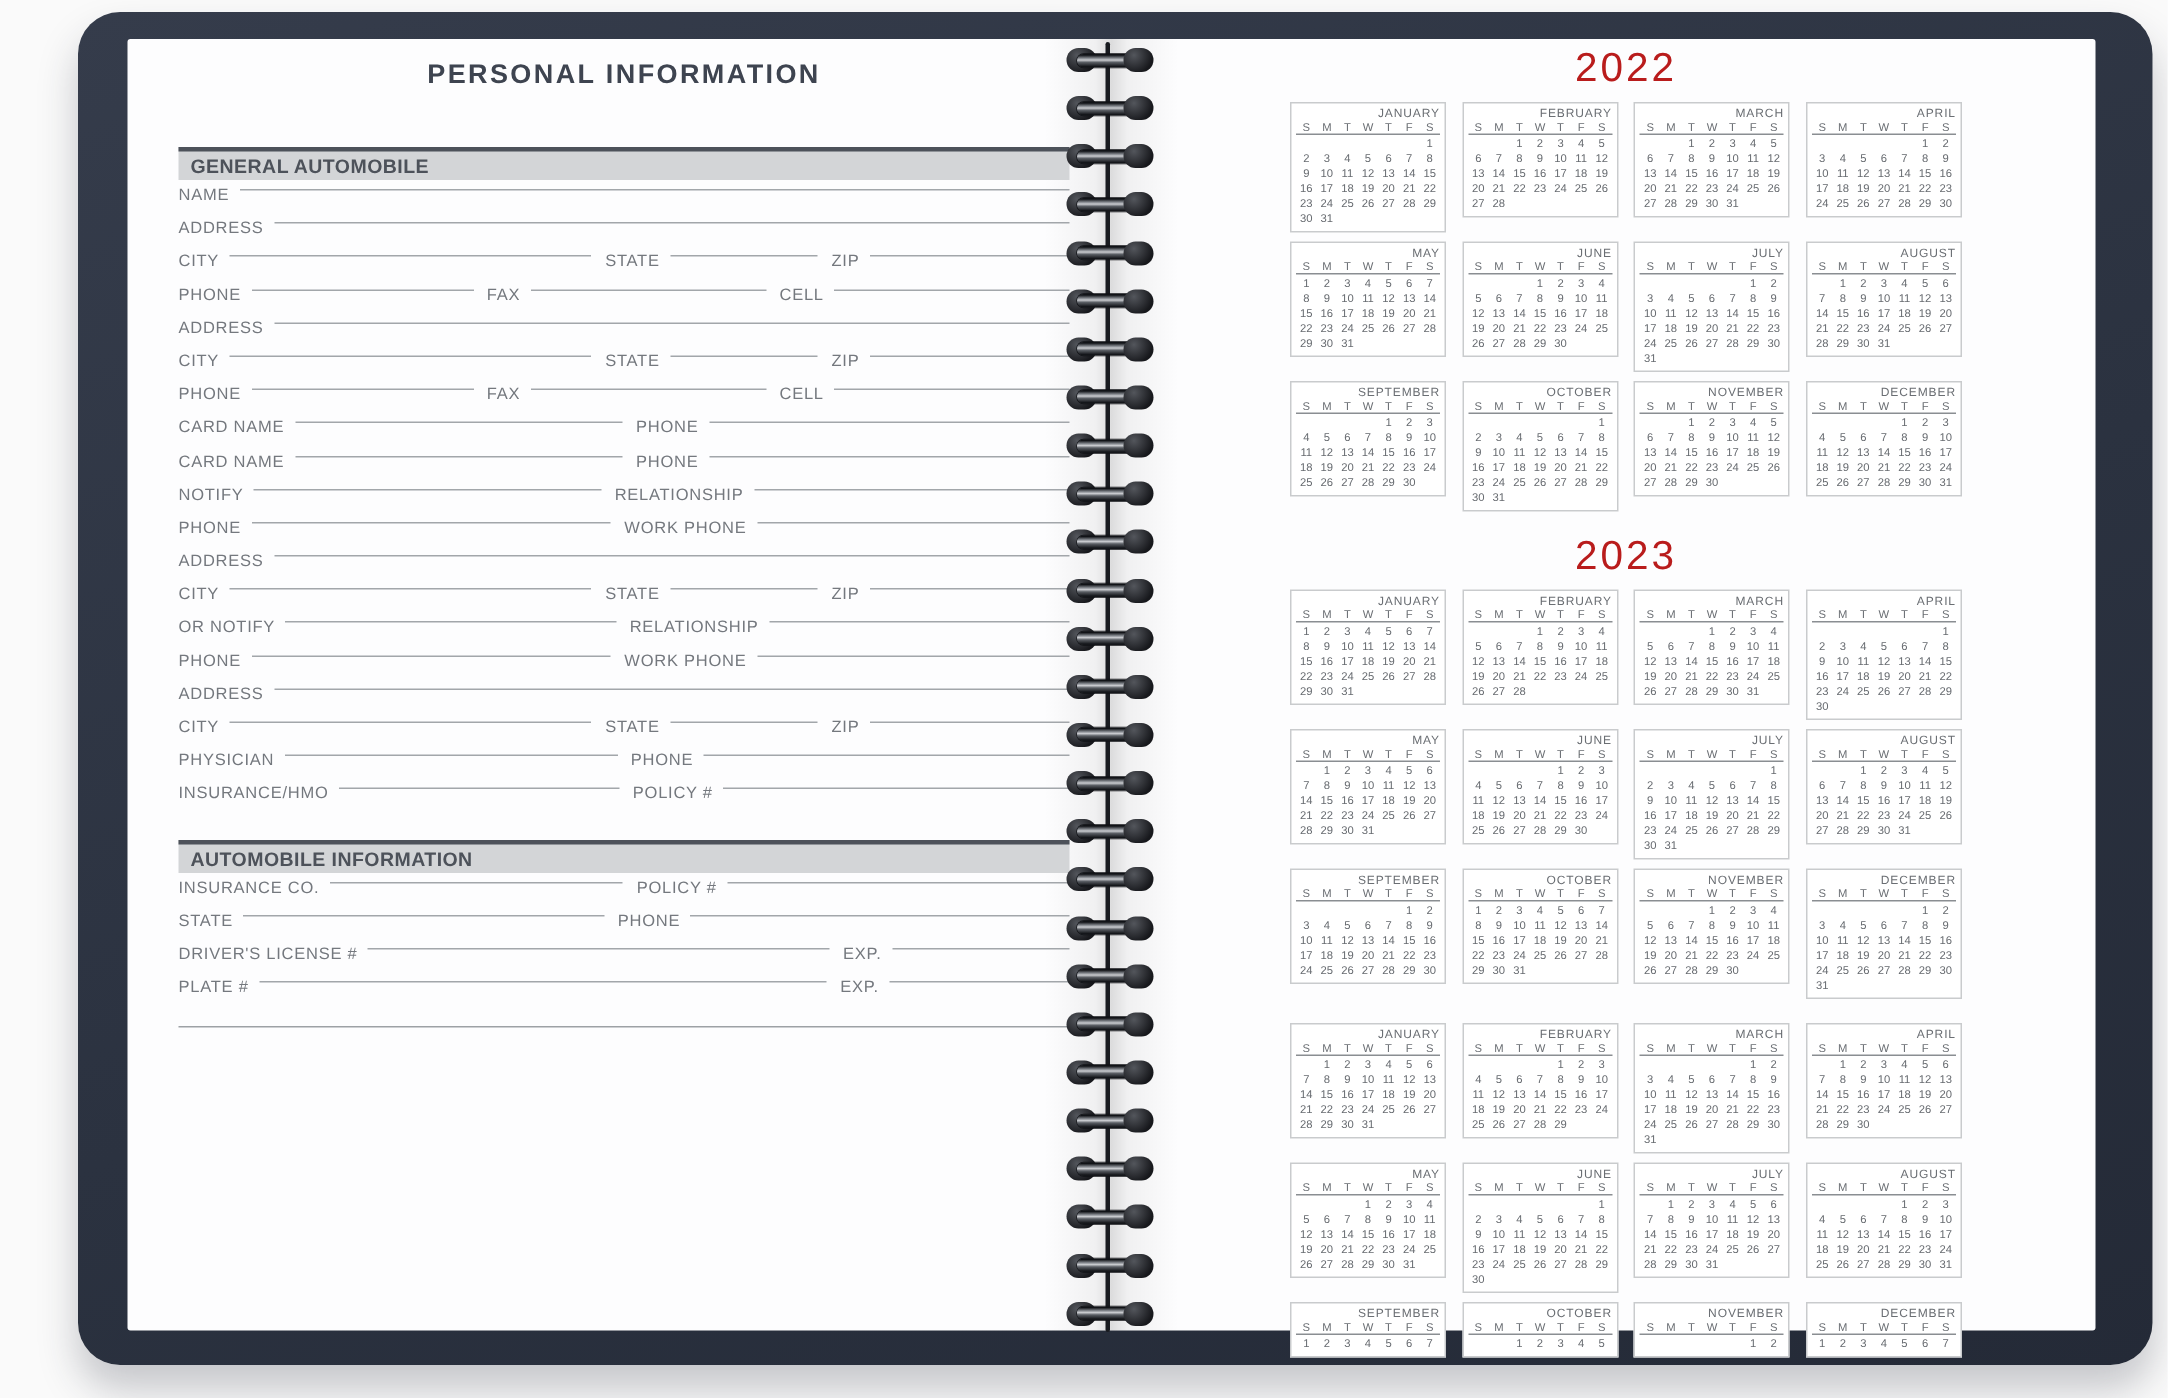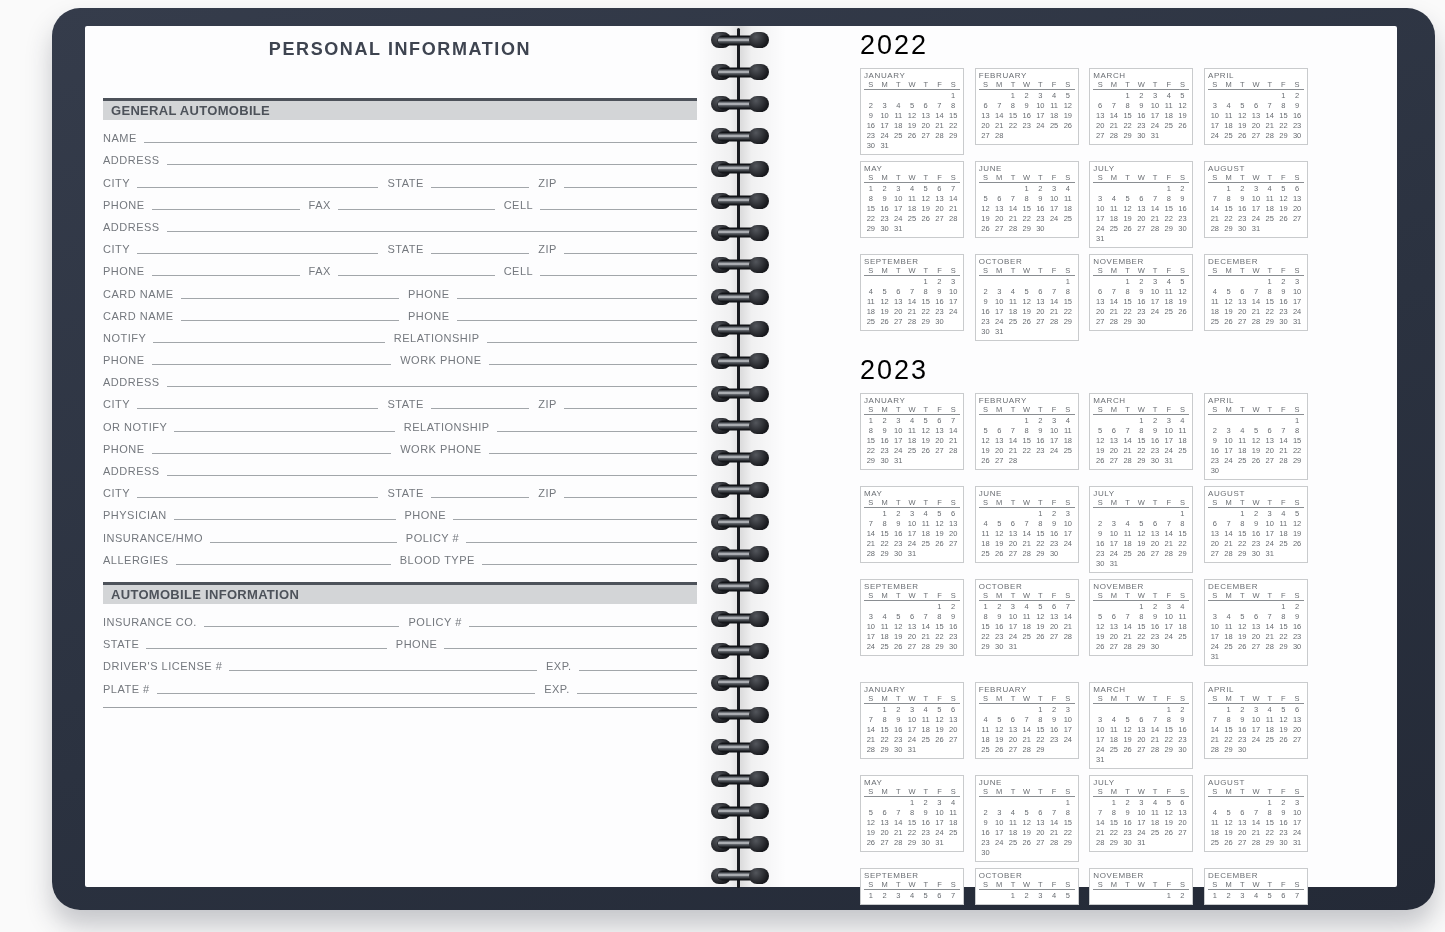--- a/index.html
+++ b/index.html
@@ -18,50 +18,50 @@
   .pages{
     position:absolute;left:85px;top:26px;width:1312px;height:861px;
     background:#fdfdfe;border-radius:2px;z-index:2;
   }
   .pages::before{ 
     content:"";position:absolute;left:calc(50% - 45px);top:0;width:90px;height:100%;
     background:linear-gradient(90deg,rgba(0,0,0,0) 0%,rgba(0,0,0,.05) 38%,rgba(0,0,0,.13) 50%,rgba(0,0,0,.05) 62%,rgba(0,0,0,0) 100%);
   }
 
   
-  .left-content{position:absolute;left:103px;top:38px;width:594px;z-index:3;}
+  .left-content{position:absolute;left:119px;top:38px;width:594px;z-index:3;}
   .page-title{
     font-size:18px;font-weight:bold;letter-spacing:1.6px;color:#3e4450;
     text-align:center;margin:0 0 38px;line-height:22px;
   }
   .section-bar{
     border-top:3px solid #4d525a;background:#d3d5d7;height:19px;
     display:flex;align-items:center;padding-left:8px;margin:13px 0 5px;
   }
   .section-title{font-size:13px;font-weight:bold;color:#4d525a;letter-spacing:.3px;line-height:1;}
-  .form-row{display:flex;align-items:flex-end;height:22.2px;padding-bottom:3px;box-sizing:border-box;}
+  .form-row{display:flex;align-items:flex-start;height:22.2px;padding-bottom:3px;box-sizing:border-box;}
   .field-label{font-size:11px;color:#74787e;letter-spacing:.5px;white-space:nowrap;line-height:1;}
   .field-label + .field-line{margin-left:7px;}
   .field-line + .field-label{margin-left:9px;}
   .field-line{border-bottom:1.2px solid #a2a6aa;height:1px;margin-bottom:1px;flex-grow:1;}
   .end-rule{border-bottom:1.5px solid #9da1a5;margin-top:9px;}
 
   
   .right-content{position:absolute;left:860px;top:32px;width:448px;z-index:3;}
   .year-block + .year-block{margin-top:16px;}
   .year-heading{
-    font-size:27px;color:#000000;text-align:left;letter-spacing:2px;
+    font-size:27px;color:#b91c1c;text-align:center;letter-spacing:2px;
     line-height:1;margin:0 0 9px;font-weight:normal;
   }
   .months-grid{
     display:grid;grid-template-columns:repeat(4,104px);
     justify-content:space-between;row-gap:6px;align-items:start;
   }
   .month{border:1px solid #c9cbcd;background:#fff;padding:2px 3px 3px;box-sizing:border-box;}
-  .month-name{font-size:8px;color:#6a6e73;text-align:left;letter-spacing:.6px;line-height:9px;}
+  .month-name{font-size:8px;color:#6a6e73;text-align:right;letter-spacing:.6px;line-height:9px;}
   .dow-row{display:grid;grid-template-columns:repeat(7,1fr);border-bottom:1px solid #8a8e92;margin-bottom:1px;}
   .dow{font-size:7.5px;color:#6a6e73;text-align:center;line-height:9px;}
   .dates-grid{display:grid;grid-template-columns:repeat(7,1fr);}
   .date{font-size:7.5px;color:#676b70;text-align:center;line-height:10px;}
 
   
   .binding{position:absolute;left:711px;top:32px;width:58px;height:852px;z-index:5;}
   .spine-line{position:absolute;left:26px;top:-4px;bottom:-4px;width:3px;background:#191b20;border-radius:2px;}
   .coils{position:relative;height:100%;display:flex;flex-direction:column;justify-content:space-between;}
   .loop{position:relative;height:16px;width:58px;}
@@ -199,26 +199,20 @@
           <span class="field-line" style="flex-grow: 1;"></span>
           <span class="field-label">PHONE</span>
           <span class="field-line" style="flex-grow: 1.1;"></span>
         </div>
         <div class="form-row">
           <span class="field-label">INSURANCE/HMO</span>
           <span class="field-line" style="flex-grow: 0.85;"></span>
           <span class="field-label">POLICY #</span>
           <span class="field-line" style="flex-grow: 1.05;"></span>
         </div>
-        <div class="form-row">
-          <span class="field-label">ALLERGIES</span>
-          <span class="field-line" style="flex-grow: 1;"></span>
-          <span class="field-label">BLOOD TYPE</span>
-          <span class="field-line" style="flex-grow: 1;"></span>
-        </div>
         <div class="section-bar">
           <div class="section-title">AUTOMOBILE INFORMATION</div>
         </div>
         <div class="form-row">
           <span class="field-label">INSURANCE CO.</span>
           <span class="field-line" style="flex-grow: 0.9;"></span>
           <span class="field-label">POLICY #</span>
           <span class="field-line" style="flex-grow: 1.05;"></span>
         </div>
         <div class="form-row">

